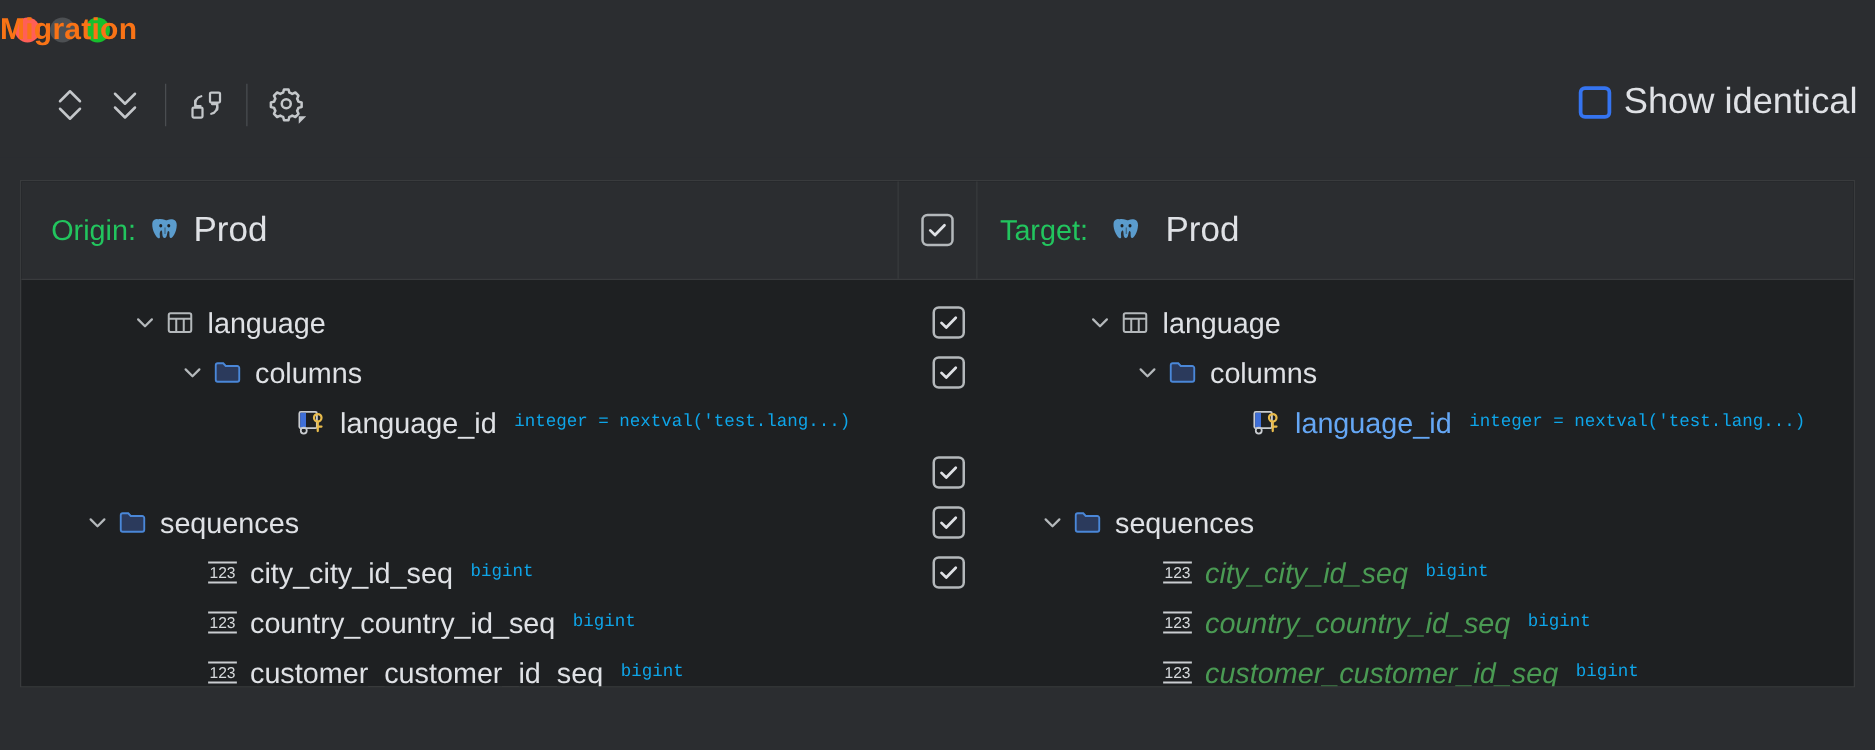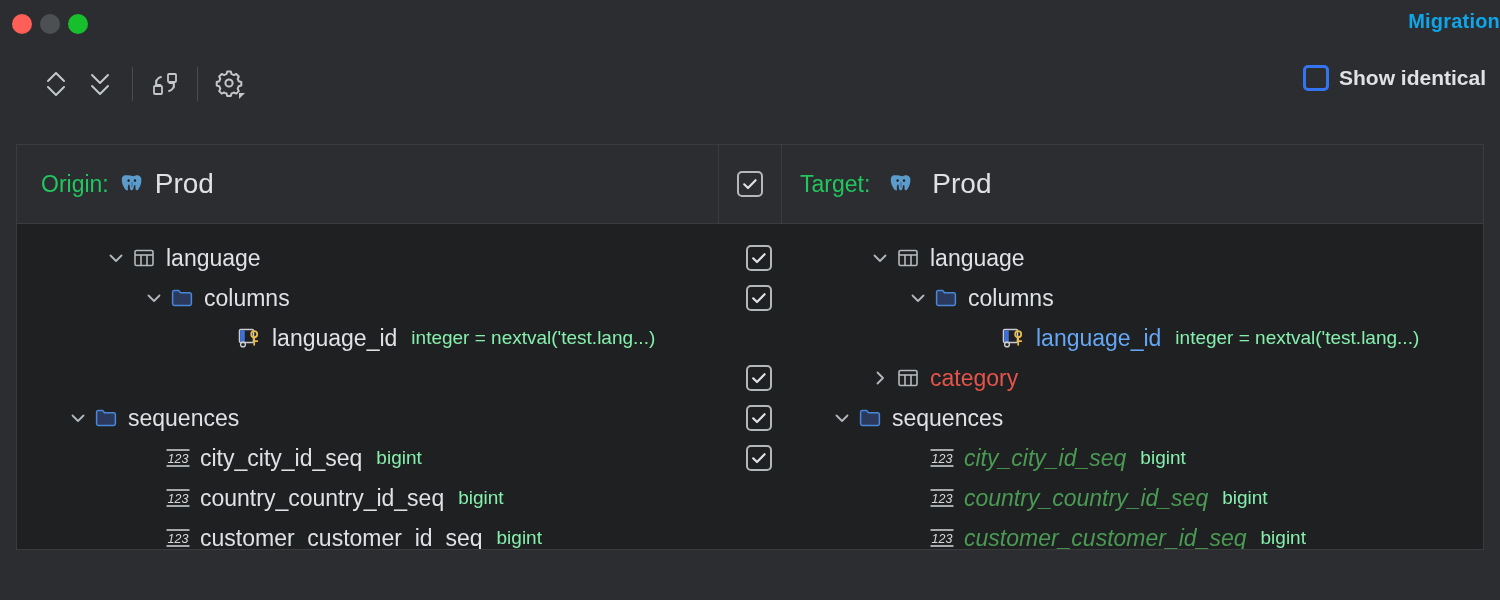--- a/index.html
+++ b/index.html
@@ -35,24 +35,24 @@
     border-radius: 50%;
   }
   .dot.close  { background: #ff5f57; }
   .dot.min    { background: #4d5053; }
   .dot.max    { background: #17bf2d; }
   .title {
     position: absolute;
     left: 0;
     right: 0;
     top: 10px;
-    text-align: right;
-    font-size: 20px;
+    text-align: left;
+    font-size: 24px;
     font-weight: bold;
-    color: #0ea5e9;
+    color: #f97316;
     letter-spacing: .2px;
   }
 
   
   .toolbar {
     position: relative;
     height: 78px;
     background: #2b2d30;
   }
   .tb-left {
@@ -87,23 +87,22 @@
   }
   .cb-blue {
     width: 26px;
     height: 26px;
     box-sizing: border-box;
     border: 3px solid #3574f0;
     border-radius: 5px;
     background: #2b2d30;
   }
   .show-identical-label {
-    font-size: 21px;
+    font-size: 29px;
     color: #dfe1e5;
-    font-weight: bold;
   }
 
   
   .panel {
     position: absolute;
     left: 16px;
     top: 144px;
     width: 1468px;
     height: 406px;
     box-sizing: border-box;
@@ -210,33 +209,33 @@
     justify-content: center;
     flex: 0 0 auto;
   }
   .ico {
     width: 30px;
     display: flex;
     align-items: center;
     justify-content: center;
     flex: 0 0 auto;
     margin-right: 7px;
-    font-style: italic;
   }
   .name {
     font-size: 23px;
     color: #dfe1e5;
   }
   .name.blue  { color: #65a7f5; }
   .name.red   { color: #e5544a; }
   .name.green { color: #4a9a53; font-style: italic; }
   .meta {
-    font-size: 19px;
-    color: #86efac;
+    font-size: 14px;
+    color: #0ea5e9;
     margin-left: 14px;
+    font-family: Liberation Mono, monospace;
   }
 
   svg { display: block; }
 </style>
 </head>
 <body>
 
 <div class="titlebar">
   <div class="traffic">
     <div class="dot close"></div>
@@ -509,36 +508,20 @@
               <rect x="2.5" y="3.5" width="14" height="13" rx="1.2" fill="none" stroke="#c9ccd0" stroke-width="1.5"></rect>
               <rect x="3.2" y="4.2" width="4.6" height="11.6" fill="#3f6fd8"></rect>
               <circle cx="6" cy="18.4" r="2.4" fill="none" stroke="#c9ccd0" stroke-width="1.4"></circle>
               <circle cx="17.2" cy="8.2" r="3.0" fill="none" stroke="#e8bb4c" stroke-width="1.8"></circle>
               <path d="M17.2 11.2 v7.6 M17.2 15.2 h3" stroke="#e8bb4c" stroke-width="1.8" fill="none" stroke-linecap="round"></path>
             </svg>
           </span>
           <span class="name blue">language_id</span>
           <span class="meta">integer = nextval('test.lang...)</span>
         </div>
-        <div class="row" style="top: 134px; padding-left: 68px;">
-          <span class="chev">
-            <svg width="18" height="18" viewBox="0 0 18 18" fill="none" stroke="#b4b8bb" stroke-width="1.8" stroke-linecap="round" stroke-linejoin="round">
-              <polyline points="6.5,3.5 12,9 6.5,14.5"></polyline>
-            </svg>
-          </span>
-          <span class="ico">
-            <svg width="24" height="24" viewBox="0 0 24 24" fill="none" stroke="#b4b8bb" stroke-width="1.6">
-              <rect x="3" y="4.5" width="18" height="15" rx="1.5"></rect>
-              <line x1="3" y1="9" x2="21" y2="9"></line>
-              <line x1="9" y1="9" x2="9" y2="19.5"></line>
-              <line x1="15" y1="9" x2="15" y2="19.5"></line>
-            </svg>
-          </span>
-          <span class="name red">category</span>
-        </div>
         <div class="row" style="top: 174px; padding-left: 30px;">
           <span class="chev">
             <svg width="18" height="18" viewBox="0 0 18 18" fill="none" stroke="#b4b8bb" stroke-width="1.8" stroke-linecap="round" stroke-linejoin="round">
               <polyline points="3.5,6.5 9,12 14.5,6.5"></polyline>
             </svg>
           </span>
           <span class="ico">
             <svg width="24" height="24" viewBox="0 0 24 24">
               <path d="M2.6 6.2a1.6 1.6 0 0 1 1.6-1.6h4.4l2 2.2h9.2a1.6 1.6 0 0 1 1.6 1.6v9.4a1.6 1.6 0 0 1-1.6 1.6H4.2a1.6 1.6 0 0 1-1.6-1.6z" fill="#2b3a5c" stroke="#4a87d8" stroke-width="1.5"></path>
             </svg>

